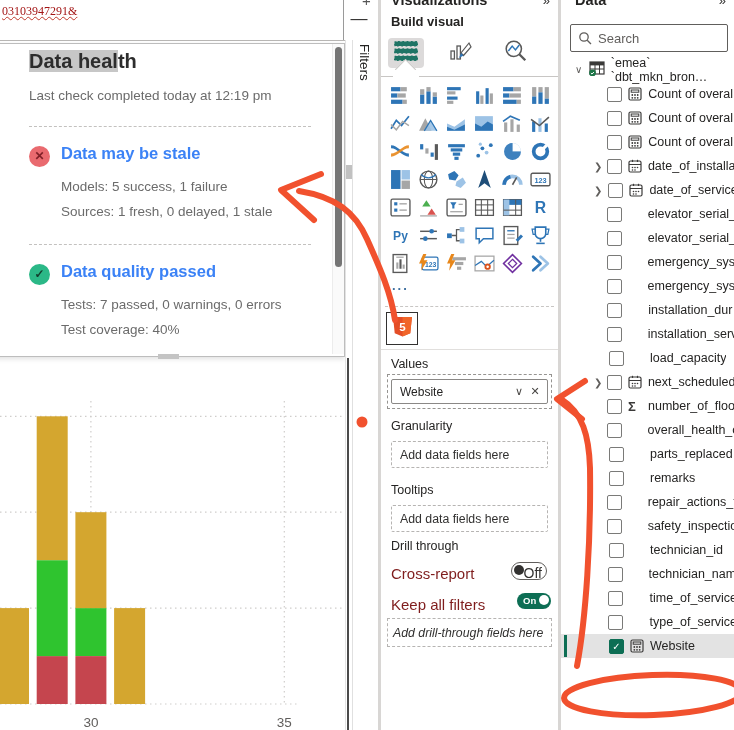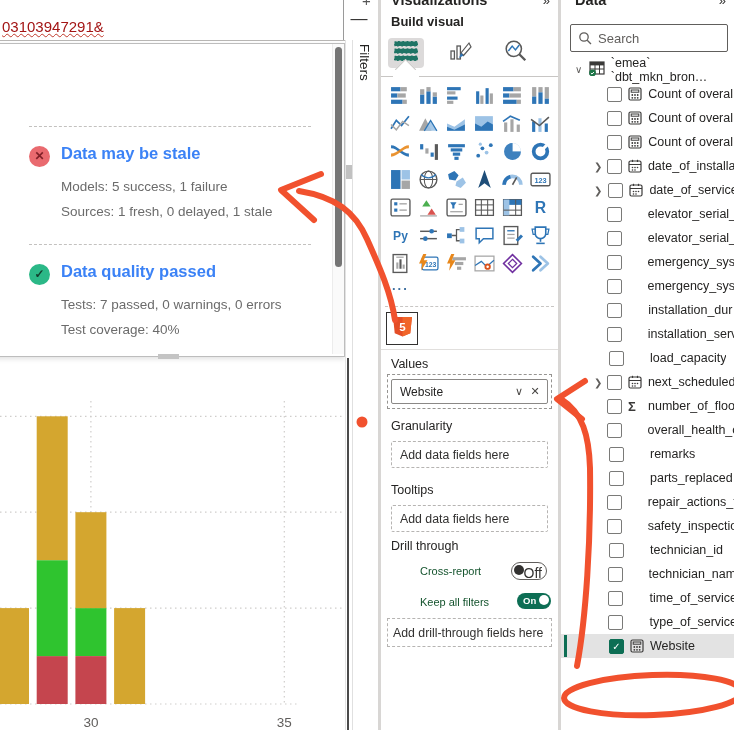--- a/index.html
+++ b/index.html
@@ -2,21 +2,21 @@
 <html><head>
 <meta charset="utf-8">
 <style>
   html,body{margin:0;padding:0;background:#fff;}
   #app{position:relative;width:734px;height:730px;overflow:hidden;background:#fff;
        font-family:"Liberation Sans",sans-serif;color:#252423;}
   .abs{position:absolute;}
 
   
   #top-strip{left:0;top:0;width:375px;height:40px;background:#fff;border-bottom:1px solid #b9b7b5;}
-  #code-text{left:2px;top:18px;font-family:Liberation Sans, sans-serif;font-size:15px;color:#a31515;
+  #code-text{left:2px;top:4px;font-family:Liberation Serif, serif;font-size:12px;color:#a31515;
              text-decoration:underline wavy #c0392b 1px;}
   #strip-divider{left:343px;top:0;width:1px;height:40px;background:#9a9a9a;}
   #minimize-btn{left:346px;top:6px;width:26px;height:26px;font-size:17px;color:#323130;text-align:center;line-height:26px;}
   #strip-plus{left:362px;top:-8px;font-size:15px;color:#555;}
 
   
   #health-card{left:-10px;top:43px;width:353px;height:312px;background:#fff;border:1px solid #bdbdbd;
                box-shadow:0 2px 5px rgba(0,0,0,.12);}
   #card-title{left:38px;top:6px;font-size:20px;font-weight:bold;color:#2d2d2d;}
   #card-title .hl{background:#c7c7c7;}
@@ -67,30 +67,30 @@
   .well-label{left:10px;font-size:12.5px;color:#252423;}
   .well-label.bold{font-weight:normal;}
   #values-outline{left:6px;top:374px;width:163px;height:33px;border:1px dashed #98, #969491;border:1px dashed #969491;}
   .field-well{left:10px;width:155px;height:23px;background:#fff;border:1px solid #8a8886;border-radius:2px;
               display:flex;align-items:center;font-size:12px;color:#252423;}
   .field-well .nm{margin-left:8px;flex:1;}
   .field-well .gl{width:16px;color:#484644;font-size:11px;text-align:center;}
   .empty-well{left:10px;width:155px;height:25px;border:1px dashed #b6b4b2;border-radius:2px;background:#fff;
               display:flex;align-items:center;font-size:12.3px;color:#323130;}
   .empty-well span{margin-left:8px;}
-  .dt-row-label{left:10px;font-size:11px;color:#14532d;margin-left:29px;}
+  .dt-row-label{left:10px;font-size:15px;color:#7f1d1d;}
   .toggle-off{left:130px;width:34px;height:16px;border:1px solid #605e5c;border-radius:9px;background:#fff;}
   .toggle-off .dot{position:absolute;left:2px;top:2px;width:10px;height:10px;border-radius:50%;background:#323130;}
   .toggle-off .tx{position:absolute;right:4px;top:2px;font-size:14px;color:#323130;}
   .toggle-on{left:136px;width:34px;height:16px;border-radius:9px;background:#0d6e54;}
   .toggle-on .dot{position:absolute;right:2px;top:2px;width:10px;height:10px;border-radius:50%;background:#fff;}
   .toggle-on .tx{position:absolute;left:6px;top:2px;font-size:9.5px;font-weight:bold;color:#fff;}
   #drill-well{left:6px;top:618px;width:163px;height:27px;border:1px dashed #b6b4b2;background:#fff;
               display:flex;align-items:center;font-size:12.3px;color:#323130;}
-  #drill-well span{margin-left:5px;}
+  #drill-well span{margin-left:5px;font-style:italic;}
 
   
   #data-pane{left:561px;top:0;width:173px;height:730px;background:#fff;}
   #search-box{left:9px;top:24px;width:156px;height:26px;border:1px solid #605e5c;border-radius:2px;background:#fff;
               display:flex;align-items:center;}
   #search-input{border:0;outline:0;flex:1;font-size:13px;font-family:"Liberation Sans",sans-serif;color:#252423;min-width:0;}
   #search-input::placeholder{color:#605e5c;}
   #field-list{left:0;top:57px;width:173px;}
   .frow{position:relative;height:24px;display:flex;align-items:center;padding-left:33px;font-size:12.5px;color:#252423;}
   .frow .chev{width:15px;color:#605e5c;font-size:10px;}
@@ -114,20 +114,22 @@
 <div id="app">
 
   <div id="top-strip" class="abs">
     <div id="code-text" class="abs">03103947291&amp;</div>
     <div id="strip-divider" class="abs"></div>
     <div id="minimize-btn" class="abs">—</div>
     <div id="strip-plus" class="abs">+</div>
   </div>
 
   <div id="health-card" class="abs">
+    <div id="card-title" class="abs"><span class="hl">Data heal</span><span>th</span></div>
+    <div id="card-subtitle" class="abs">Last check completed today at 12:19 pm</div>
     <div class="card-divider abs" style="top:82px"></div>
     <div id="card-sections">
         <div class="abs sec-icon err" style="left:38px;top:102px">✕</div>
       <div class="abs sec-title" style="left:70px;top:100px">Data may be stale</div>
       <div class="abs sec-line" style="left:70px;top:135px">Models: 5 success, 1 failure</div>
       <div class="abs sec-line" style="left:70px;top:160px">Sources: 1 fresh, 0 delayed, 1 stale</div>
         <div class="abs sec-icon ok" style="left:38px;top:220px">✓</div>
       <div class="abs sec-title" style="left:70px;top:218px">Data quality passed</div>
       <div class="abs sec-line" style="left:70px;top:253px">Tests: 7 passed, 0 warnings, 0 errors</div>
       <div class="abs sec-line" style="left:70px;top:278px">Test coverage: 40%</div>
@@ -750,27 +752,27 @@
           <div class="frow">
             <span class="chev"></span>
             <span class="cb"></span>
             <span class="fic"></span>
             <span class="lbl">overall_health_c…</span>
           </div>
           <div class="frow">
             <span class="chev"></span>
             <span class="cb"></span>
             <span class="fic"></span>
+            <span class="lbl">parts_replaced</span>
+          </div>
+          <div class="frow">
+            <span class="chev"></span>
+            <span class="cb"></span>
+            <span class="fic"></span>
             <span class="lbl">remarks</span>
-          </div>
-          <div class="frow">
-            <span class="chev"></span>
-            <span class="cb"></span>
-            <span class="fic"></span>
-            <span class="lbl">parts_replaced</span>
           </div>
           <div class="frow">
             <span class="chev"></span>
             <span class="cb"></span>
             <span class="fic"></span>
             <span class="lbl">repair_actions_t…</span>
           </div>
           <div class="frow">
             <span class="chev"></span>
             <span class="cb"></span>

